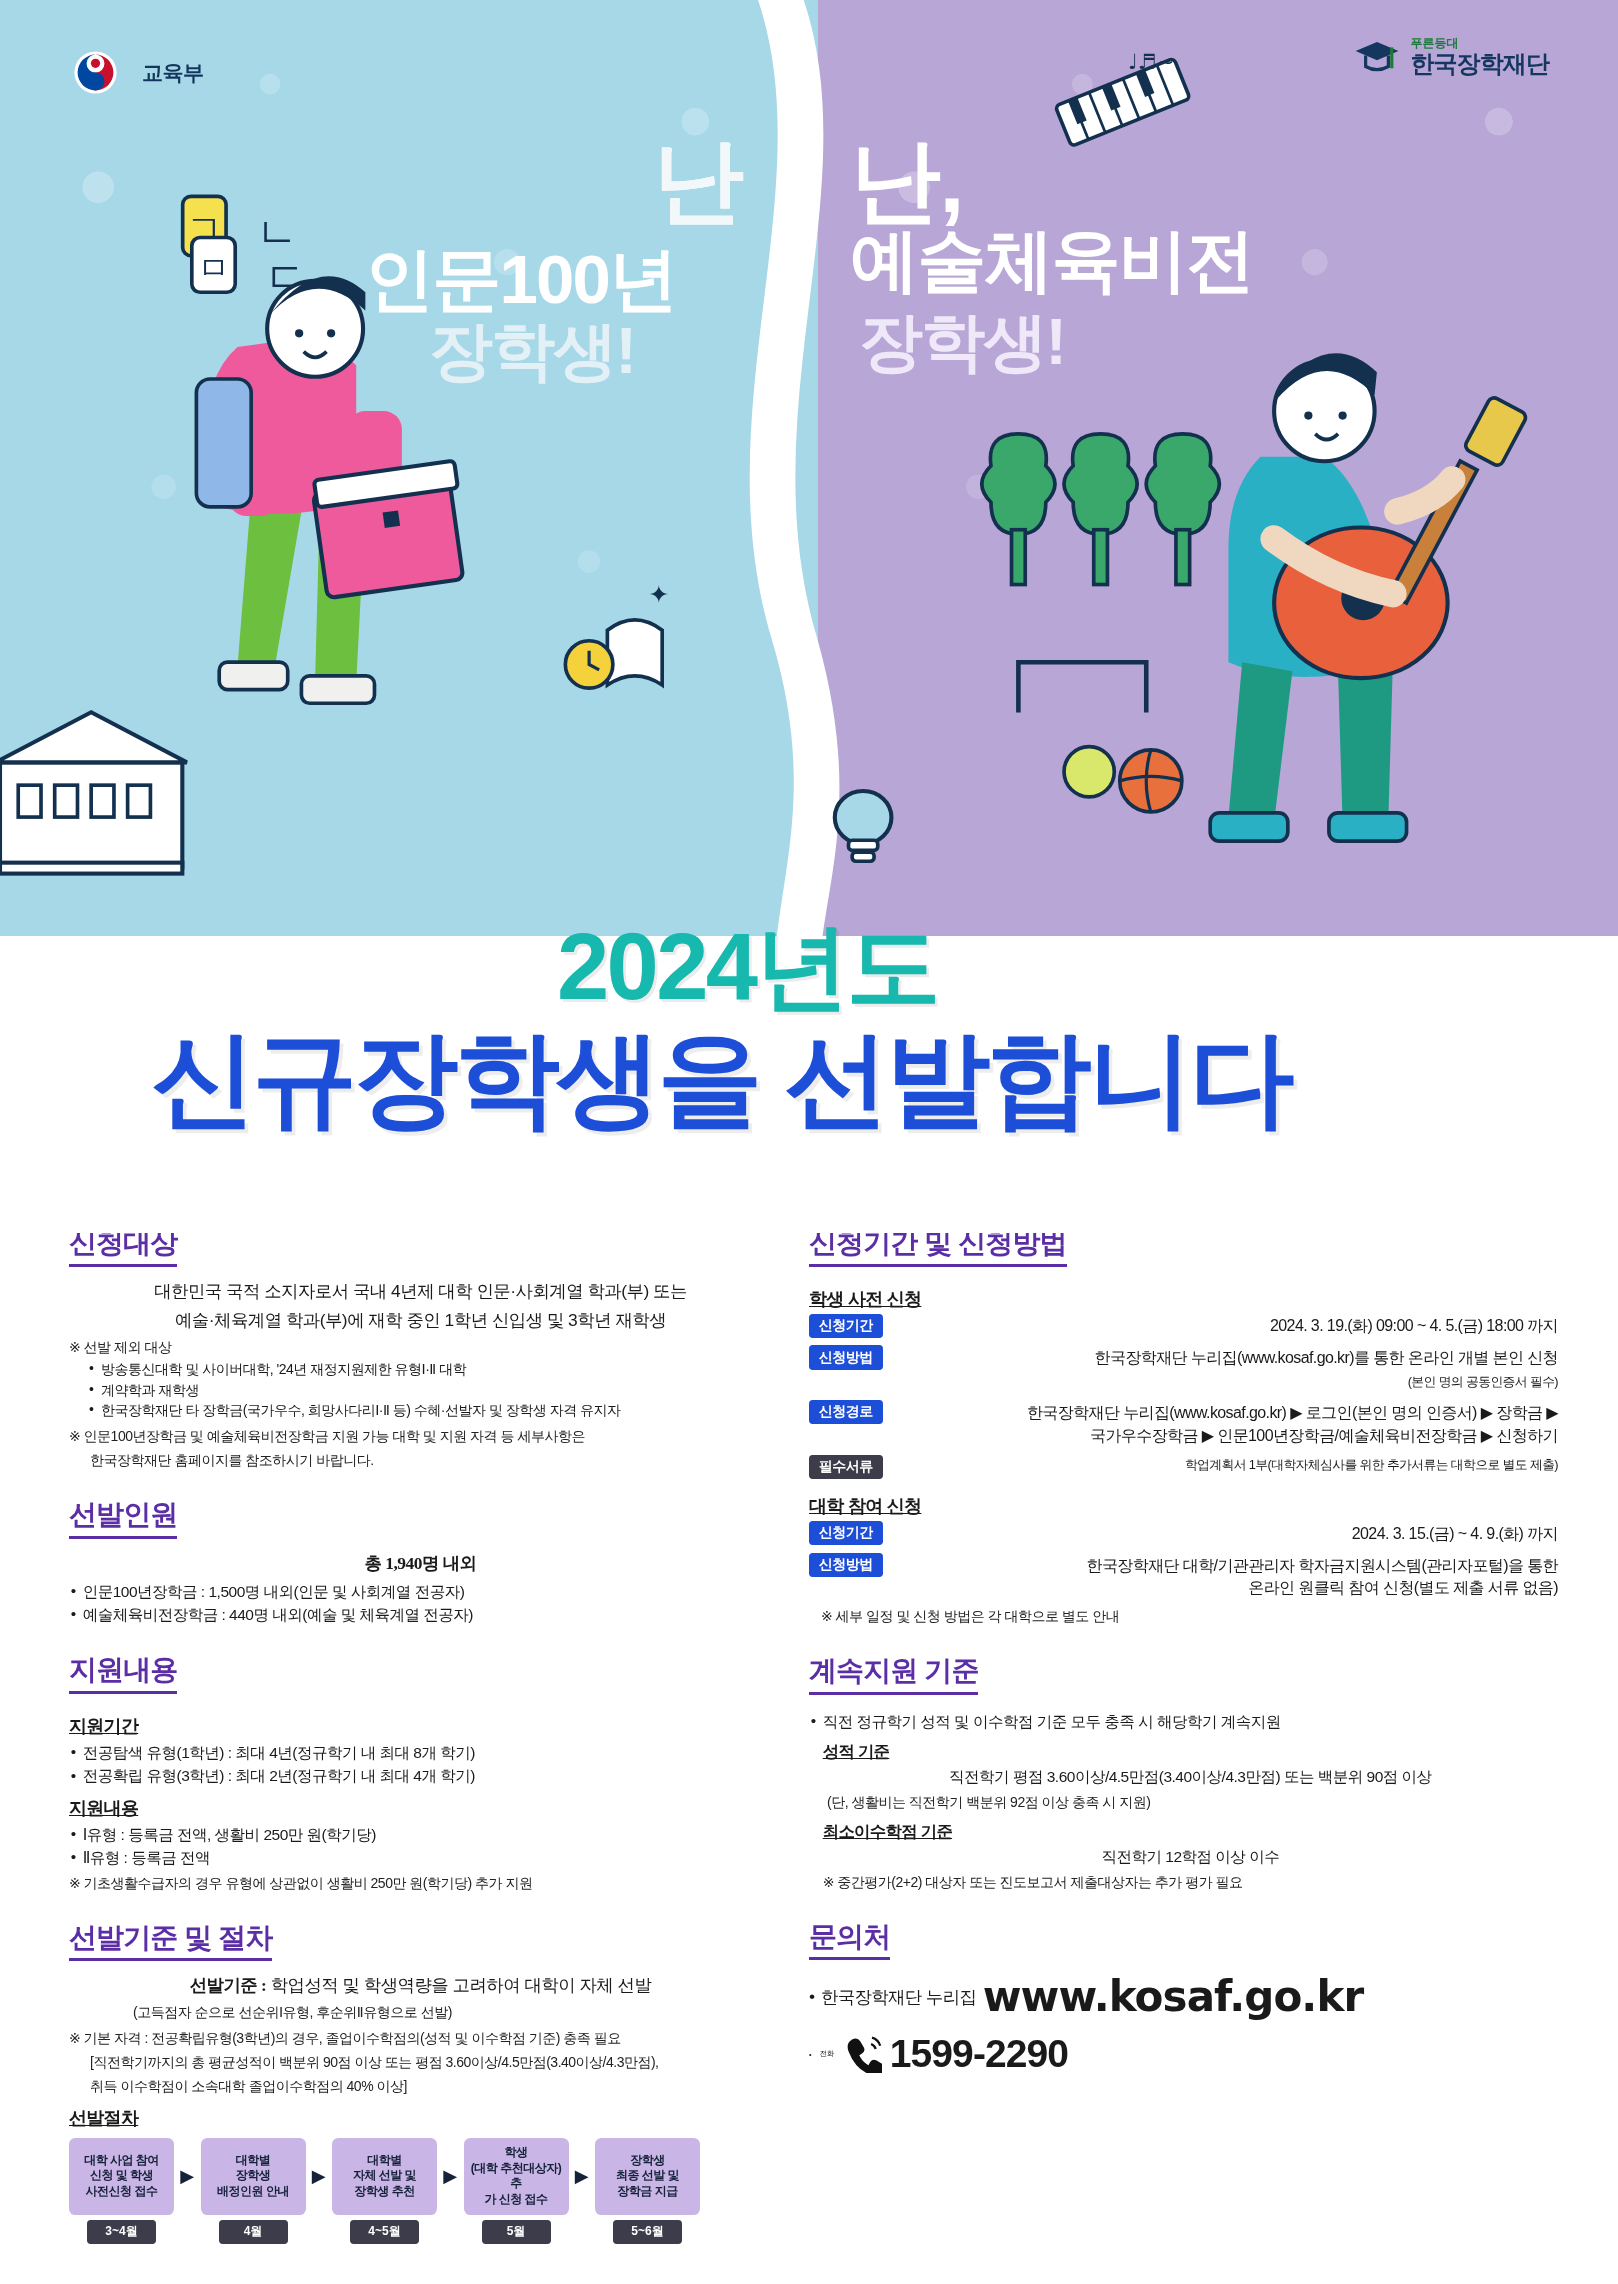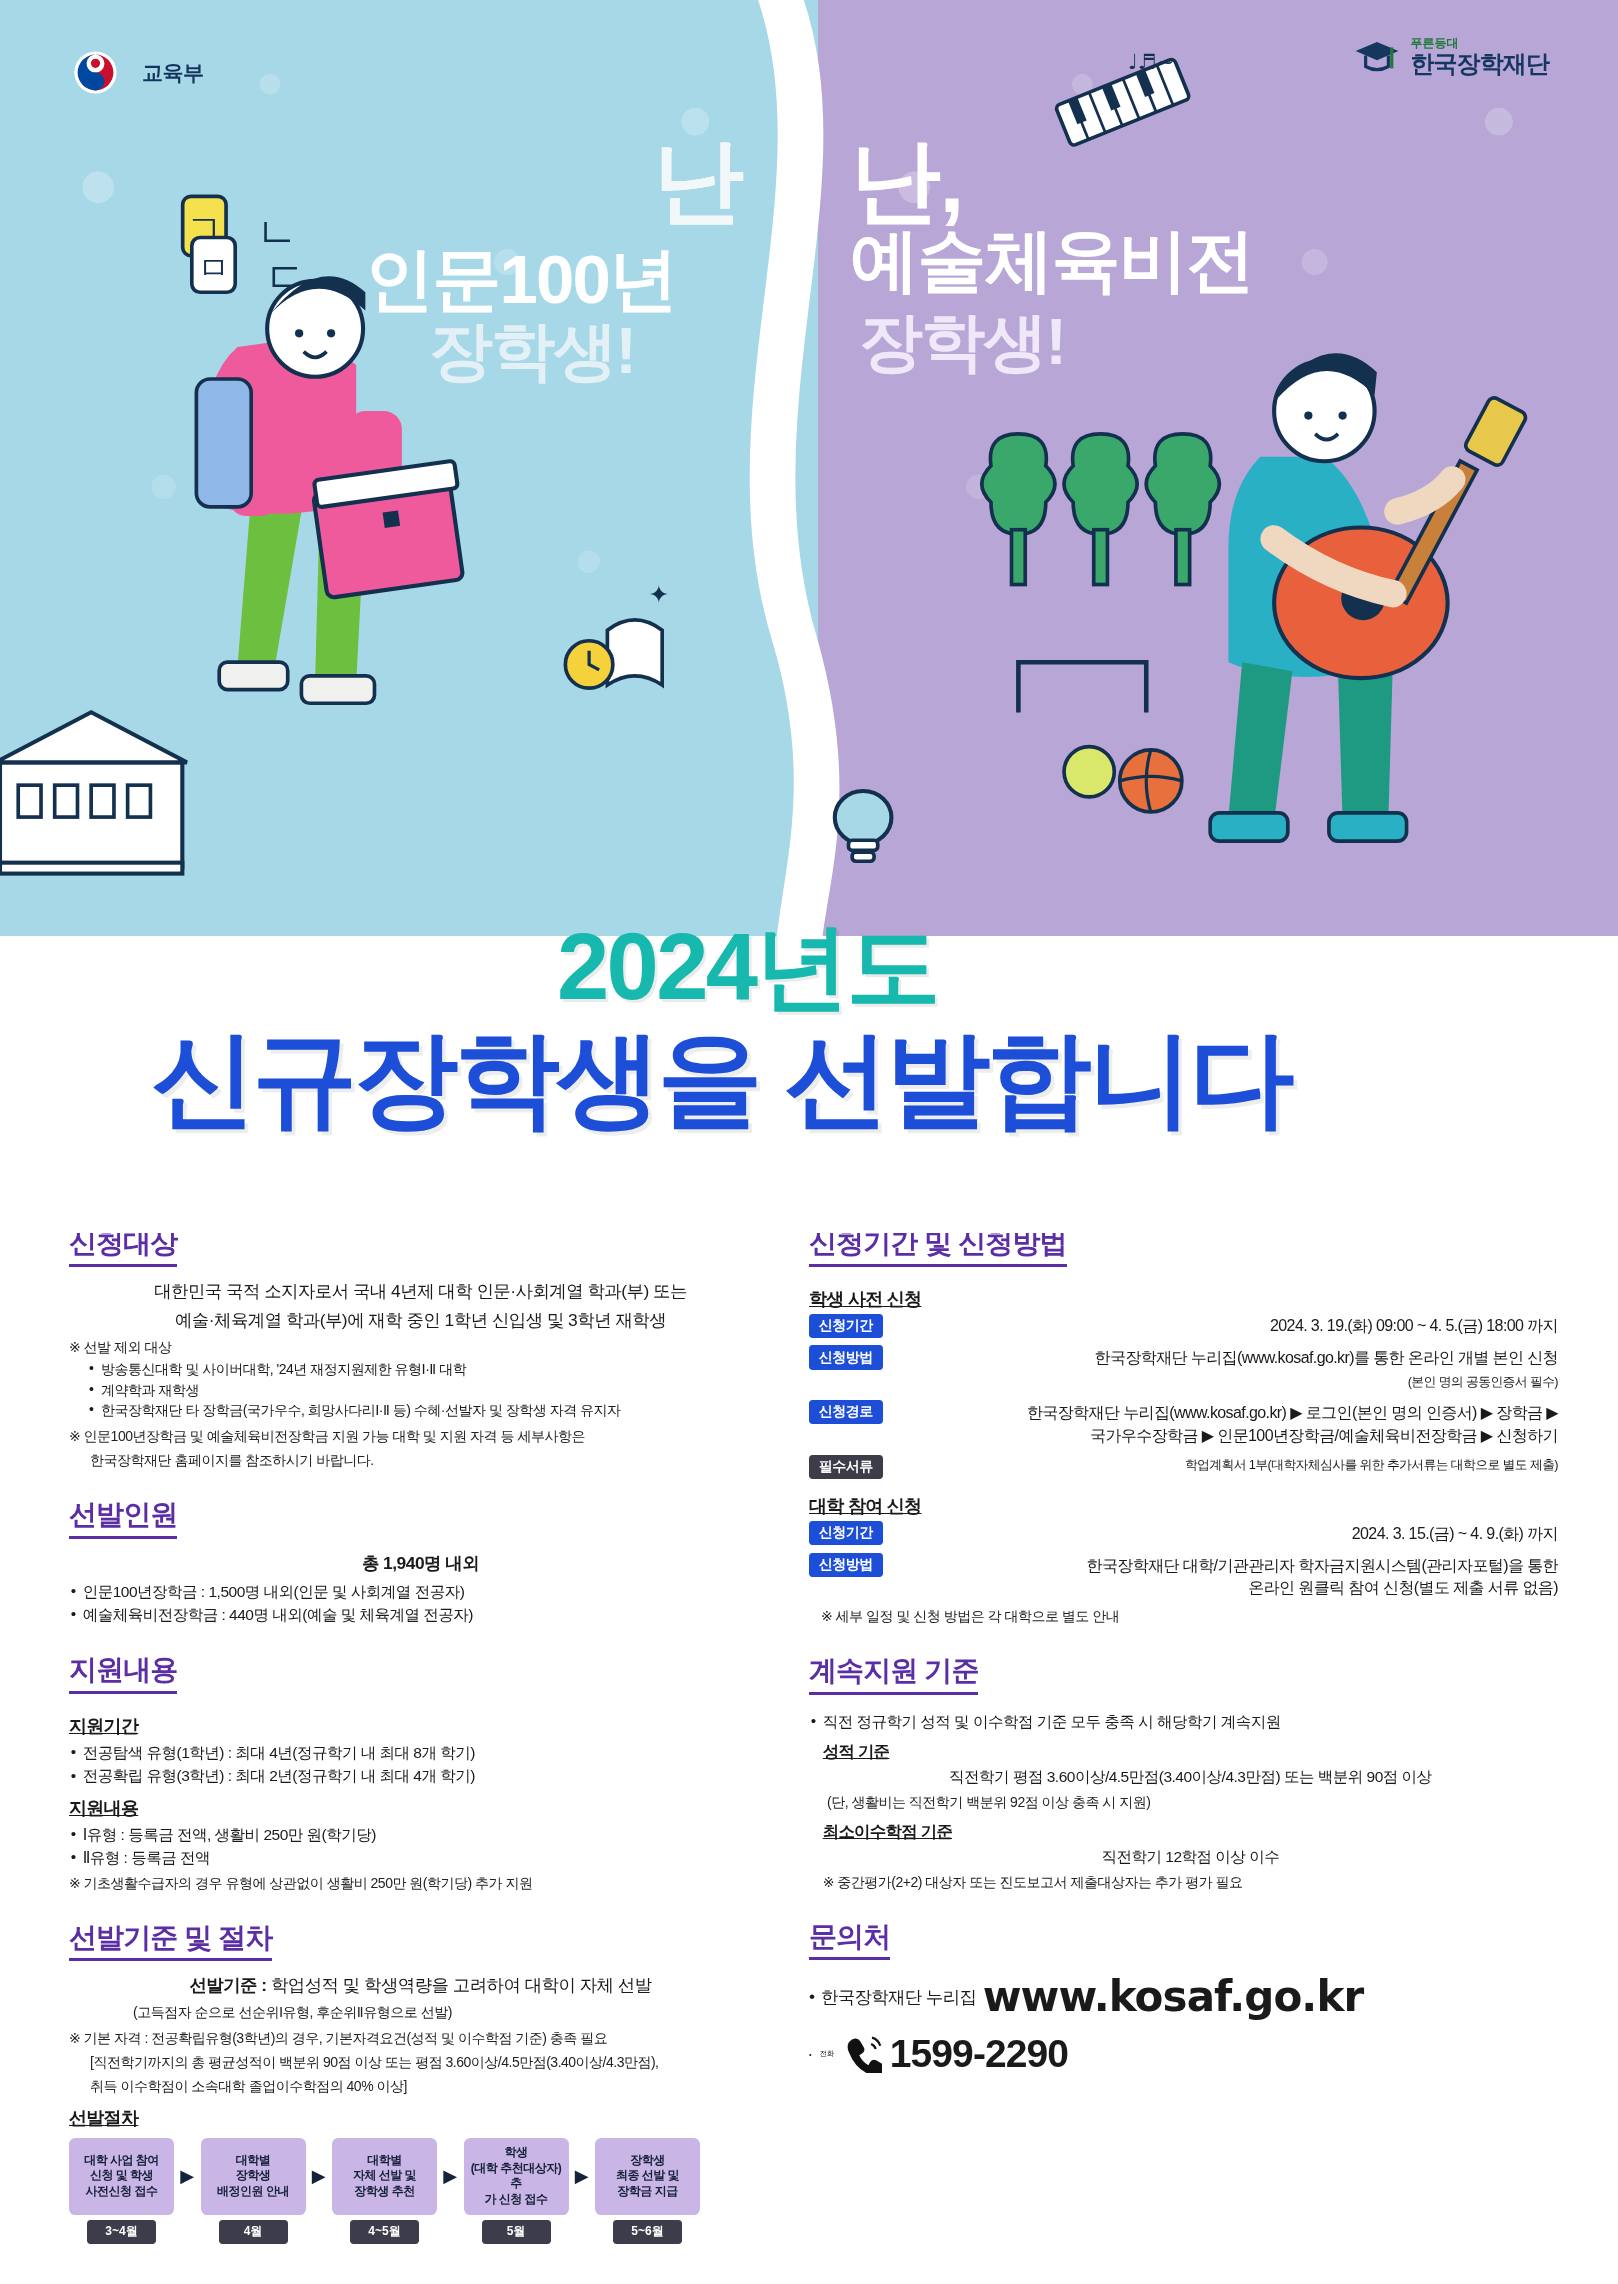--- a/index.html
+++ b/index.html
@@ -75,21 +75,21 @@
   .content{position:absolute;left:0;top:1224px;width:1618px;}
   .col-left{position:absolute;left:69px;top:0;width:703px;}
   .col-right{position:absolute;left:809px;top:0;width:749px;}
 
   h2.sec{
     font-size:28px;color:#5b2ea6;font-weight:bold;margin:0 0 12px 0;
     border-bottom:3.2px solid #5b2ea6;display:inline-block;padding-bottom:1.8px;letter-spacing:-0.9px;
   }
   .blk{margin-bottom:25px;}
   .p{font-size:17.4px;line-height:1.45;margin:0 0 3.7px 0;letter-spacing:-0.5px;text-align:center;}
-  .p-bold{font-weight:bold;}
+  .p-bold{font-weight:bold;font-family:Liberation Serif, serif;}
   .note{font-size:14px;line-height:1.42;margin:4.6px 0 0 0;letter-spacing:-0.5px;color:#222;}
   .note-ind{padding-left:21px;}
   ul.bl{margin:2.7px 0 0 0;padding:0;list-style:none;}
   ul.bl li{font-size:15.5px;line-height:1.5;letter-spacing:-0.5px;position:relative;padding-left:13.7px;}
   ul.bl li::before{content:"•";position:absolute;left:1.8px;top:-0.9px;}
   ul.dot{margin:1.8px 0 0 0;padding:0;list-style:none;}
   ul.dot li{font-size:14px;line-height:1.46;letter-spacing:-0.5px;position:relative;padding-left:32px;}
   ul.dot li::before{content:"•";position:absolute;left:20px;top:-0.9px;}
   .sub-h{font-size:18px;font-weight:bold;margin:8.2px 0 2.7px 0;letter-spacing:-0.7px;text-decoration:underline;}
   .tag{
@@ -320,21 +320,21 @@
       <p class="note">※ 기초생활수급자의 경우 유형에 상관없이 생활비 250만 원(학기당) 추가 지원</p>
     </div>
 
     <div class="blk">
       <h2 class="sec">선발기준 및 절차</h2>
       <p class="p">
         <span class="p-bold">선발기준 :</span>
         <span>학업성적 및 학생역량을 고려하여 대학이 자체 선발</span>
       </p>
       <p class="note note-ind" style="padding-left:64px">(고득점자 순으로 선순위Ⅰ유형, 후순위Ⅱ유형으로 선발)</p>
-      <p class="note" style="margin-top:5.5px">※ 기본 자격 : 전공확립유형(3학년)의 경우, 기본자격요건(성적 및 이수학점 기준) 충족 필요</p>
+      <p class="note" style="margin-top:5.5px">※ 기본 자격 : 전공확립유형(3학년)의 경우, 졸업이수학점의(성적 및 이수학점 기준) 충족 필요</p>
       <p class="note note-ind">[직전학기까지의 총 평균성적이 백분위 90점 이상 또는 평점 3.60이상/4.5만점(3.40이상/4.3만점),</p>
       <p class="note note-ind">취득 이수학점이 소속대학 졸업이수학점의 40% 이상]</p>
 
       <div class="sub-h">선발절차</div>
       <div class="flow">
         <div class="flow-item">
           <div class="flow-box" style="white-space:pre-line">대학 사업 참여
 신청 및 학생
 사전신청 접수</div>
           <div class="flow-when">3~4월</div>

